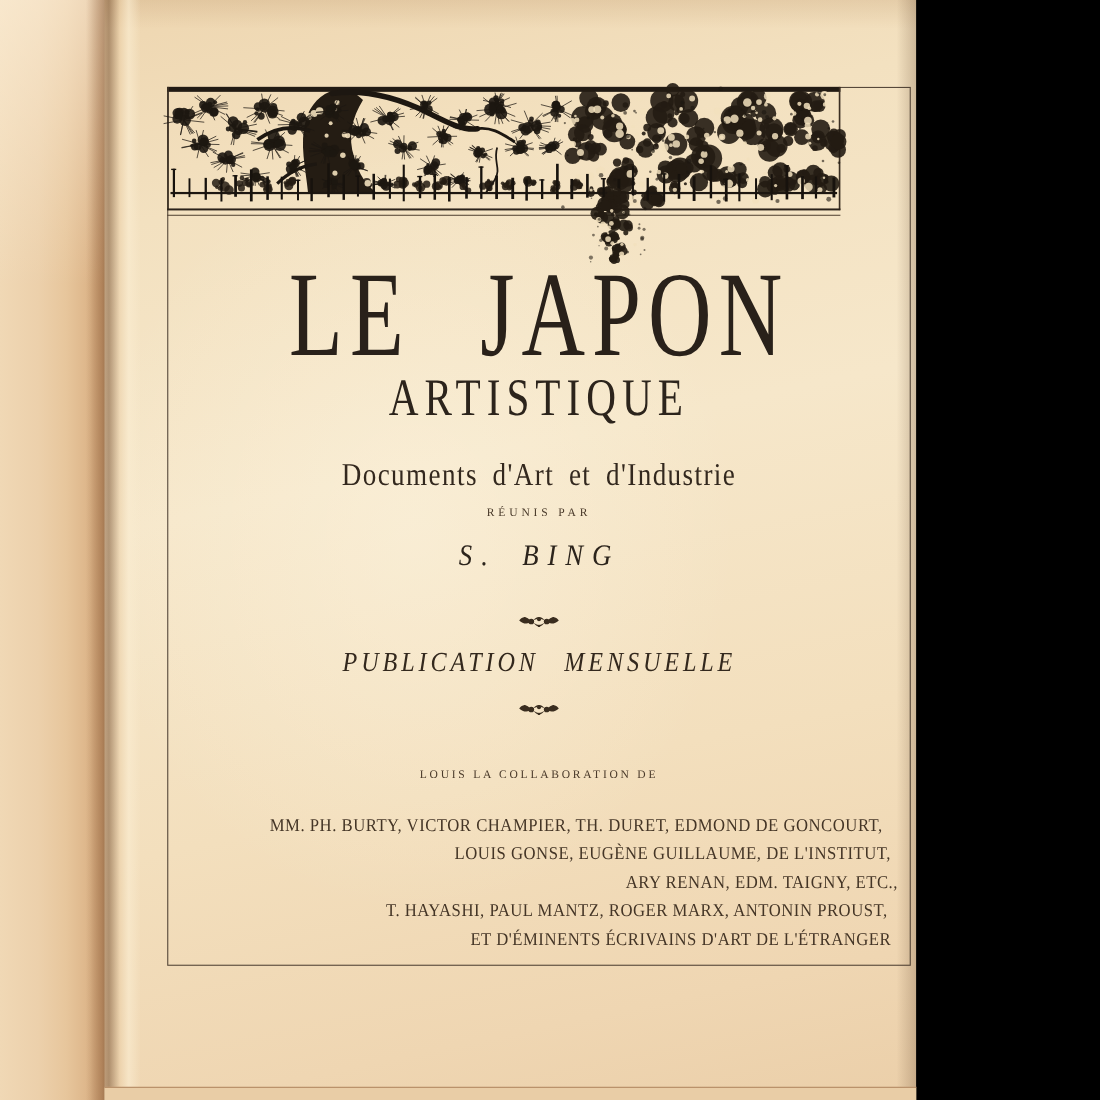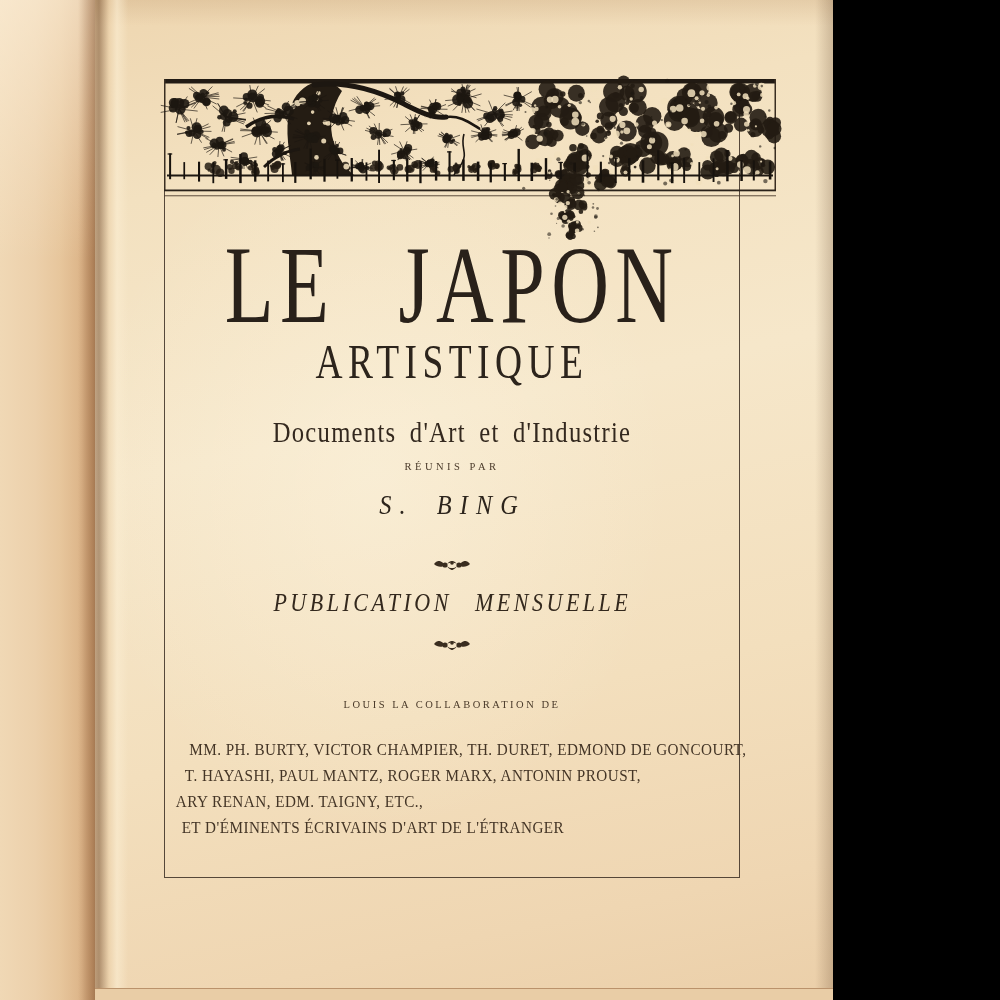--- a/index.html
+++ b/index.html
@@ -37,21 +37,21 @@
   }
   .backdrop{
     position:absolute;left:833px;top:0;width:167px;height:1000px;background:#000;
   }
   .bottom-edge{
     position:absolute;left:95px;top:988px;width:738px;height:12px;
     background:#e9cda6;border-top:1px solid rgba(148,98,58,.55);
   }
   
   .frame{
-    position:absolute;left:164px;top:79px;width:576px;height:799px;
+    position:absolute;left:152px;top:79px;width:676px;height:799px;
     border:1.2px solid rgba(58,45,34,.85);
     box-sizing:border-box;
   }
   .headpiece{
     position:absolute;left:-1px;top:-1px;width:612px;height:117px;
   }
   .headpiece svg{display:block;overflow:visible;}
   
   .row{position:absolute;left:0;width:100%;text-align:center;white-space:nowrap;color:#2c241c;}
   .fit{display:inline-block;transform-origin:center;}
@@ -60,21 +60,21 @@
   .t-artis   {top:258px;line-height:48px;font-size:48px;letter-spacing:7px;color:#2c241c;}
   .t-artis .fit{transform:scale(.78,1.0);}
   .t-docs    {top:337px;line-height:30px;font-size:29px;letter-spacing:1.5px;word-spacing:7px;color:#33281e;}
   .t-docs .fit{transform:scale(.85,1.0);}
   .t-reunis  {top:381px;line-height:11px;font-size:10.5px;letter-spacing:3.5px;color:#4a3a2a;text-align:center;}
   .t-bing    {top:412px;line-height:27px;font-size:27px;letter-spacing:9px;word-spacing:10px;color:#2c241c;font-style:italic;}
   .t-bing .fit{transform:scale(.90,1.0);}
   .t-pub     {top:510px;line-height:25px;font-size:25px;font-style:italic;letter-spacing:4px;word-spacing:16px;color:#33281d;text-decoration:underline;}
   .t-pub .fit{transform:scale(.88,1.0);}
   .t-avec    {top:619px;line-height:11px;font-size:10.5px;letter-spacing:2.5px;color:#4a3a2a;}
-  .contrib   {position:absolute;left:0;top:657px;width:100%;text-align:left;color:#443526;}
+  .contrib   {position:absolute;left:0;top:657px;width:100%;text-align:right;color:#443526;}
   .contrib div{line-height:26px;font-size:16.5px;letter-spacing:.5px;white-space:nowrap;}
   .contrib .fit{transform:scale(.92,1.0);}
   .orn{position:absolute;left:0;width:100%;text-align:center;}
   .orn-top{top:477px;} .orn-bot{top:557px;}
 </style>
 </head>
 <body>
 
 <div class="facing-page"></div>
 <div class="title-page"></div>
@@ -1459,18 +1459,19 @@
       </g>
     </svg>
   </div>
 
   <div class="row t-avec">
     <span class="fit">LOUIS LA COLLABORATION DE</span>
   </div>
 
   <div class="contrib">
     <div><span class="fit">MM. PH. BURTY, VICTOR CHAMPIER, TH. DURET, EDMOND DE GONCOURT,</span></div>
+    <div><span class="fit">LOUIS GONSE, EUGÈNE GUILLAUME, DE L'INSTITUT,</span></div>
+    <div><span class="fit">ARY RENAN, EDM. TAIGNY, ETC.,</span></div>
     <div><span class="fit">T. HAYASHI, PAUL MANTZ, ROGER MARX, ANTONIN PROUST,</span></div>
-    <div><span class="fit">ARY RENAN, EDM. TAIGNY, ETC.,</span></div>
     <div><span class="fit">ET D'ÉMINENTS ÉCRIVAINS D'ART DE L'ÉTRANGER</span></div>
   </div>
 
 </div>
 
 </body></html>

